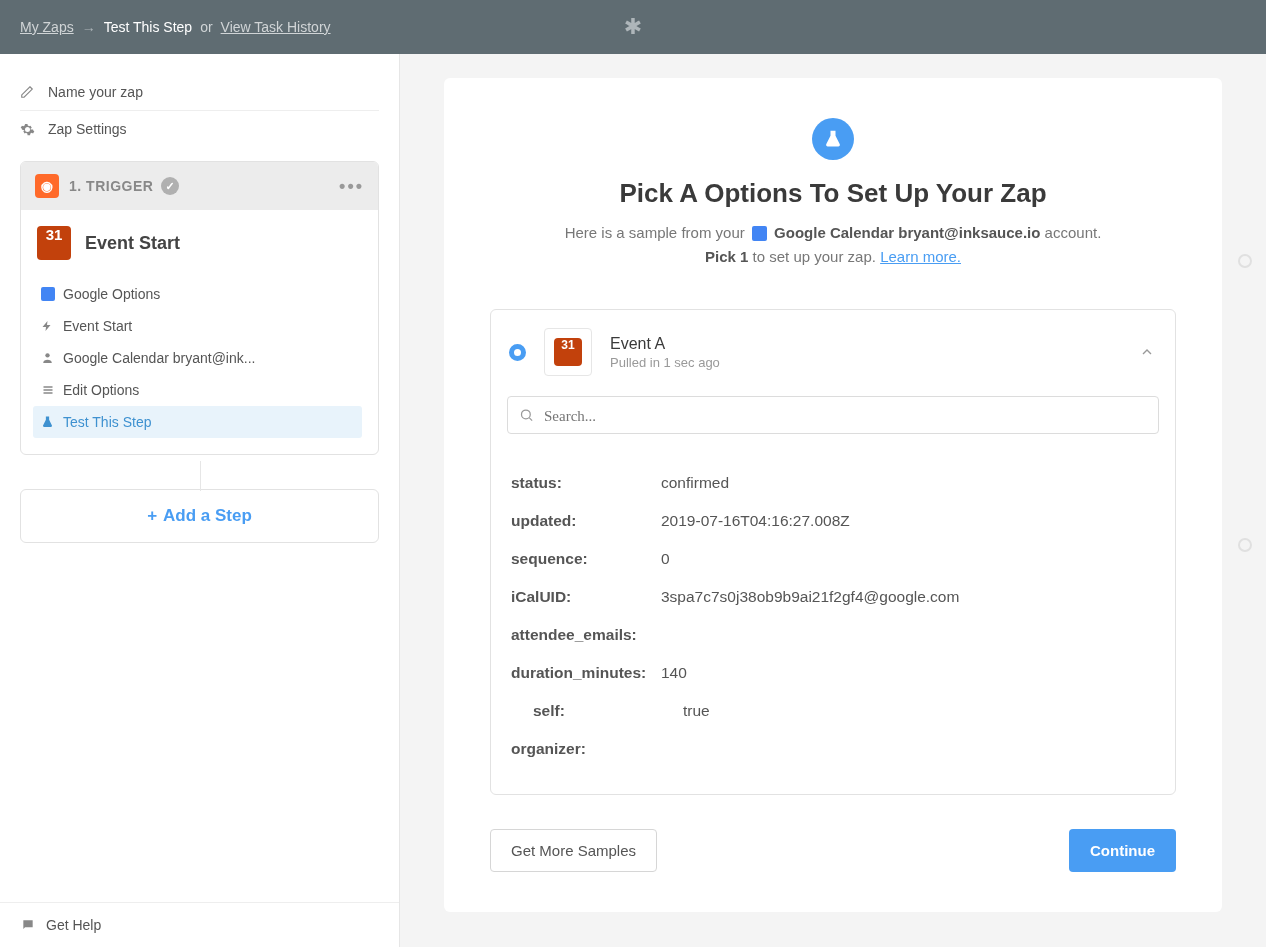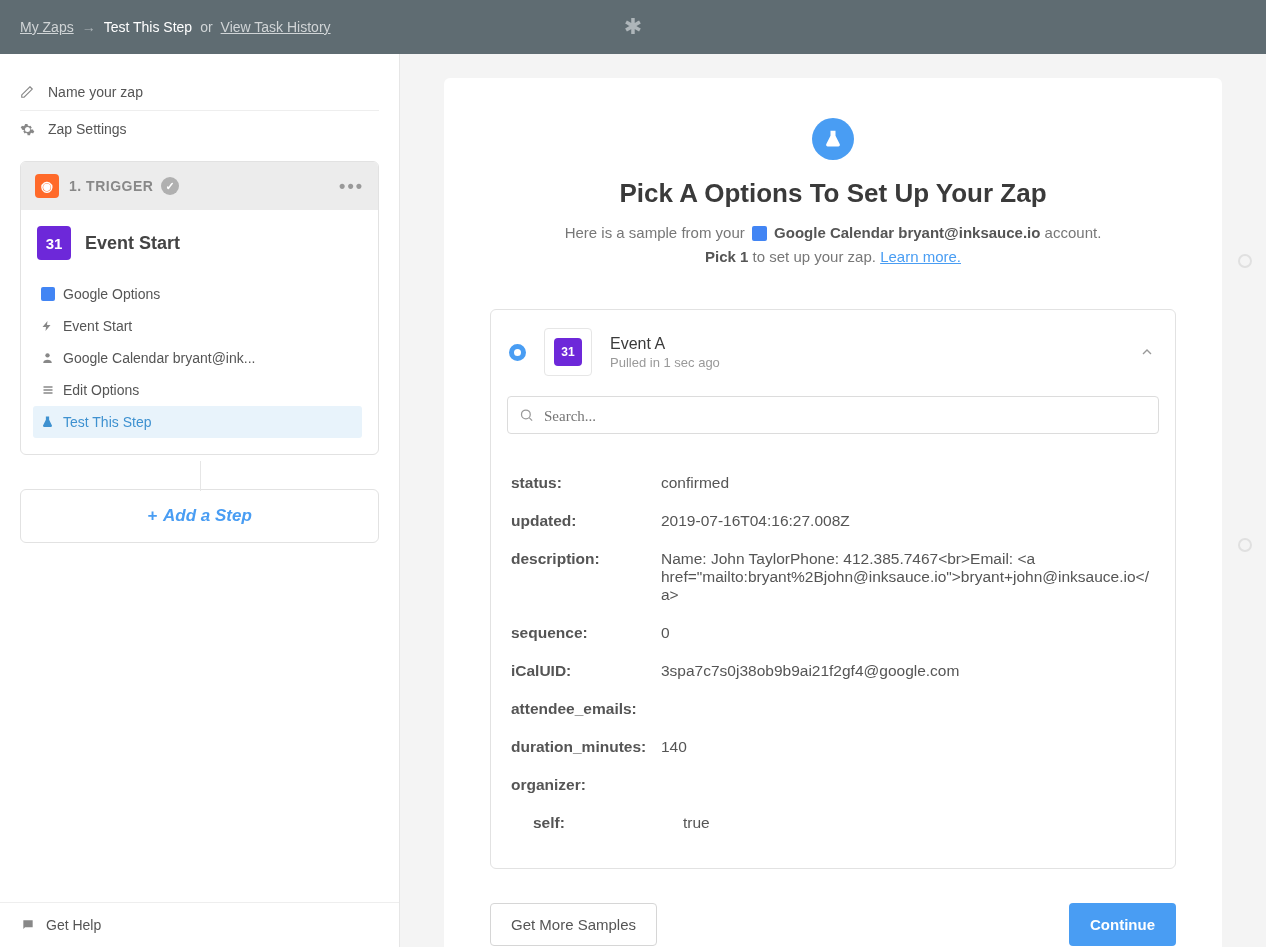--- a/index.html
+++ b/index.html
@@ -19,30 +19,30 @@
 .sb-row .icn { width: 20px; margin-right: 8px; color: #888; }
 
 .step-card { margin: 14px 20px; border: 1px solid #e2e2e2; border-radius: 6px; overflow: hidden; }
 .step-head { background: #ececec; padding: 12px 14px; display: flex; align-items: center; color: #888; font-weight: 700; letter-spacing: 0.5px; }
 .step-head .app-icn { width: 24px; height: 24px; background: #ff6a2a; border-radius: 4px; margin-right: 10px; display:flex;align-items:center;justify-content:center;color:#fff;font-size:14px;}
 .step-head .done { margin-left: 8px; width:18px;height:18px;border-radius:50%;background:#b0b0b0;display:flex;align-items:center;justify-content:center;color:#fff;font-size:11px;}
 .step-head .dots { margin-left: auto; color: #999; font-size: 18px; letter-spacing: 2px; cursor:pointer;}
 
 .step-body { padding: 16px; }
 .step-title-row { display:flex; align-items:center; margin-bottom: 18px; }
-.cal-icn { width: 34px; height: 34px; background:#6d28d9; border-radius: 4px; color:#fff; display:flex; flex-direction:column; align-items:center; justify-content:center; font-size:9px; margin-right:14px;}
+.cal-icn { width: 34px; height: 34px; background:#c2410c; border-radius: 4px; color:#fff; display:flex; flex-direction:column; align-items:center; font-size:9px; margin-right:14px;}
 .cal-icn .num { font-size:15px; font-weight:700;}
 .step-title { font-size: 18px; font-weight: 600; color: #444; }
 
 .step-item { display:flex; align-items:center; padding: 8px 4px; color: #555; font-size: 14px; cursor:pointer;}
 .step-item .mi { width:22px; color:#888; display:flex;align-items:center;justify-content:flex-start;}
 .step-item.active { background:#e8f3fb; color:#3e91d0; border-radius:3px; padding-left:8px; margin-left:-4px;}
 .step-item.active .mi { color:#3e91d0; }
 
-.add-step { margin: 0 20px; border:1px solid #e2e2e2; border-radius:6px; padding: 16px; text-align:center; color:#499df3; font-size:17px; font-weight:600; cursor:pointer; background:#fff;font-style:italic;}
+.add-step { margin: 0 20px; border:1px solid #e2e2e2; border-radius:6px; padding: 16px; text-align:center; color:#499df3; font-size:17px; font-weight:600; cursor:pointer; background:#fff;}
 .add-step .plus { margin-right:6px;}
 
 .sidebar-footer { margin-top:auto; border-top:1px solid #eee; padding:14px 20px; display:flex; align-items:center; color:#555; cursor:pointer;}
 .sidebar-footer .icn { margin-right:10px; color:#888;}
 .line-wrap { position:relative; height:20px;}
 .line-wrap .ln{ position:absolute; left:50%; top:-8px; width:1px; height:30px; background:#e6e6e6;}
 
 .main { flex:1; overflow-y:auto; background:#f4f4f4; padding: 24px 0 40px 0; position:relative;}
 .card { background:#fff; border-radius:6px; max-width: 778px; margin: 0 auto; padding: 40px 46px; }
 
@@ -246,47 +246,43 @@
         <div class="fields">
           <div class="frow">
               <span class="k">status:</span>
               <span class="v">confirmed</span>
             </div>
           <div class="frow">
               <span class="k">updated:</span>
               <span class="v">2019-07-16T04:16:27.008Z</span>
             </div>
           <div class="frow">
-              <span class="k">description:</span>
-              <span class="v">Name: John TaylorPhone: 412.385.7467&lt;br&gt;Email: &lt;a href="mailto:bryant%2Bjohn@inksauce.io"&gt;bryant+john@inksauce.io&lt;/a&gt;</span>
-            </div>
-          <div class="frow">
               <span class="k">sequence:</span>
               <span class="v">0</span>
             </div>
           <div class="frow">
               <span class="k">iCalUID:</span>
               <span class="v">3spa7c7s0j38ob9b9ai21f2gf4@google.com</span>
             </div>
           <div class="frow">
               <span class="k">attendee_emails:</span>
               <span class="v"></span>
             </div>
           <div class="frow">
               <span class="k">duration_minutes:</span>
               <span class="v">140</span>
-            </div>
-          <div class="frow">
-              <span class="k">organizer:</span>
-              <span class="v"></span>
             </div>
           <div class="frow indent">
               <span class="k">self:</span>
               <span class="v">true</span>
             </div>
+          <div class="frow">
+              <span class="k">organizer:</span>
+              <span class="v"></span>
+            </div>
         </div>
       </div>
 
       <div class="actions">
         <button class="btn btn-secondary">Get More Samples</button>
         <button class="btn btn-primary">Continue</button>
       </div>
     </div>
   </div>
 </div>

